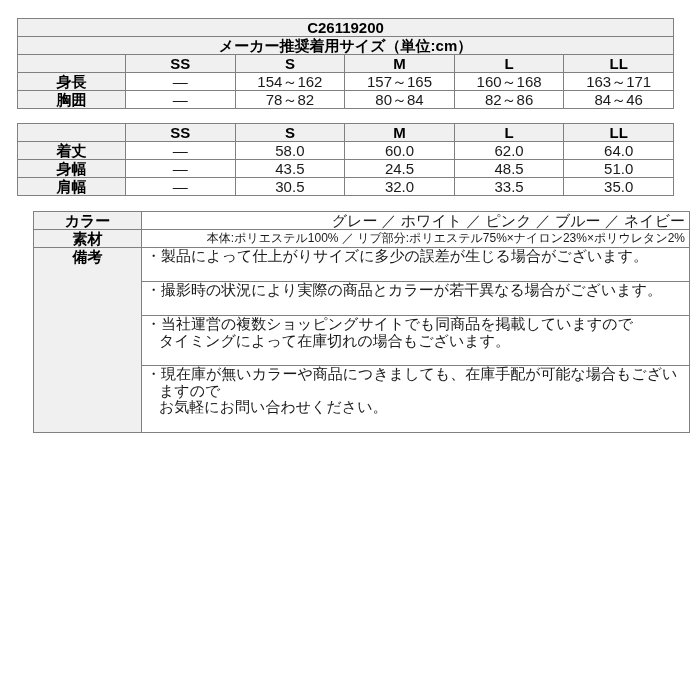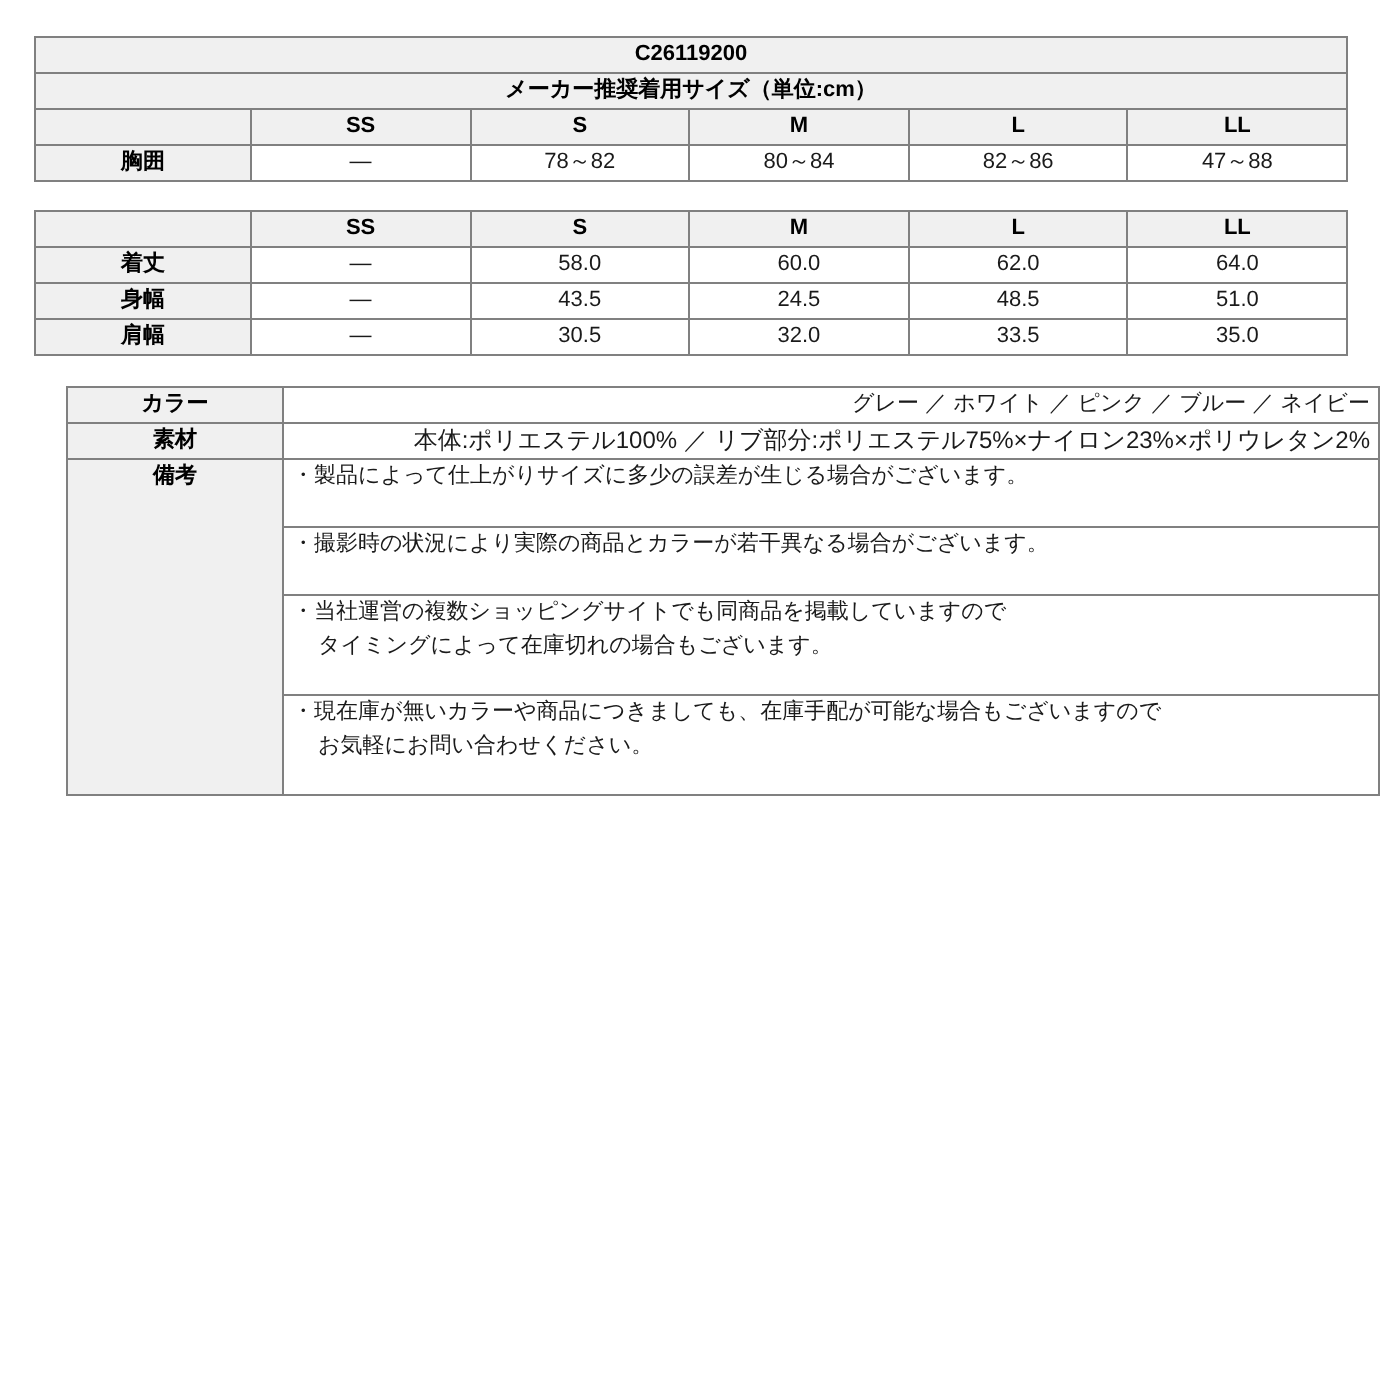--- a/index.html
+++ b/index.html
@@ -16,21 +16,21 @@
   .wrap {
     padding: 18px 0 0 17px;
   }
   table {
     border-collapse: collapse;
     table-layout: fixed;
     width: 657px;
   }
   td {
     border: 1px solid #808080;
-    font-size: 11px;
+    font-size: 15px;
     height: 17px;
     line-height: 17px;
     padding: 0;
     text-align: center;
     overflow: hidden;
     white-space: nowrap;
     vertical-align: middle;
   }
   td.th {
     background: #f0f0f0;
@@ -81,26 +81,34 @@
       </tr>
       <tr>
         <td class="th"></td>
         <td class="th">SS</td>
         <td class="th">S</td>
         <td class="th">M</td>
         <td class="th">L</td>
         <td class="th">LL</td>
       </tr>
       <tr>
+        <td class="th">身長</td>
+        <td>―</td>
+        <td>154～162</td>
+        <td>157～165</td>
+        <td>160～168</td>
+        <td>163～171</td>
+      </tr>
+      <tr>
         <td class="th">胸囲</td>
         <td>―</td>
         <td>78～82</td>
         <td>80～84</td>
         <td>82～86</td>
-        <td>47～88</td>
+        <td>84～46</td>
       </tr>
     </tbody>
   </table>
 
   <table class="tbl-2">
     <colgroup>
       <col style="width:108px">
         <col>
         <col>
         <col>

